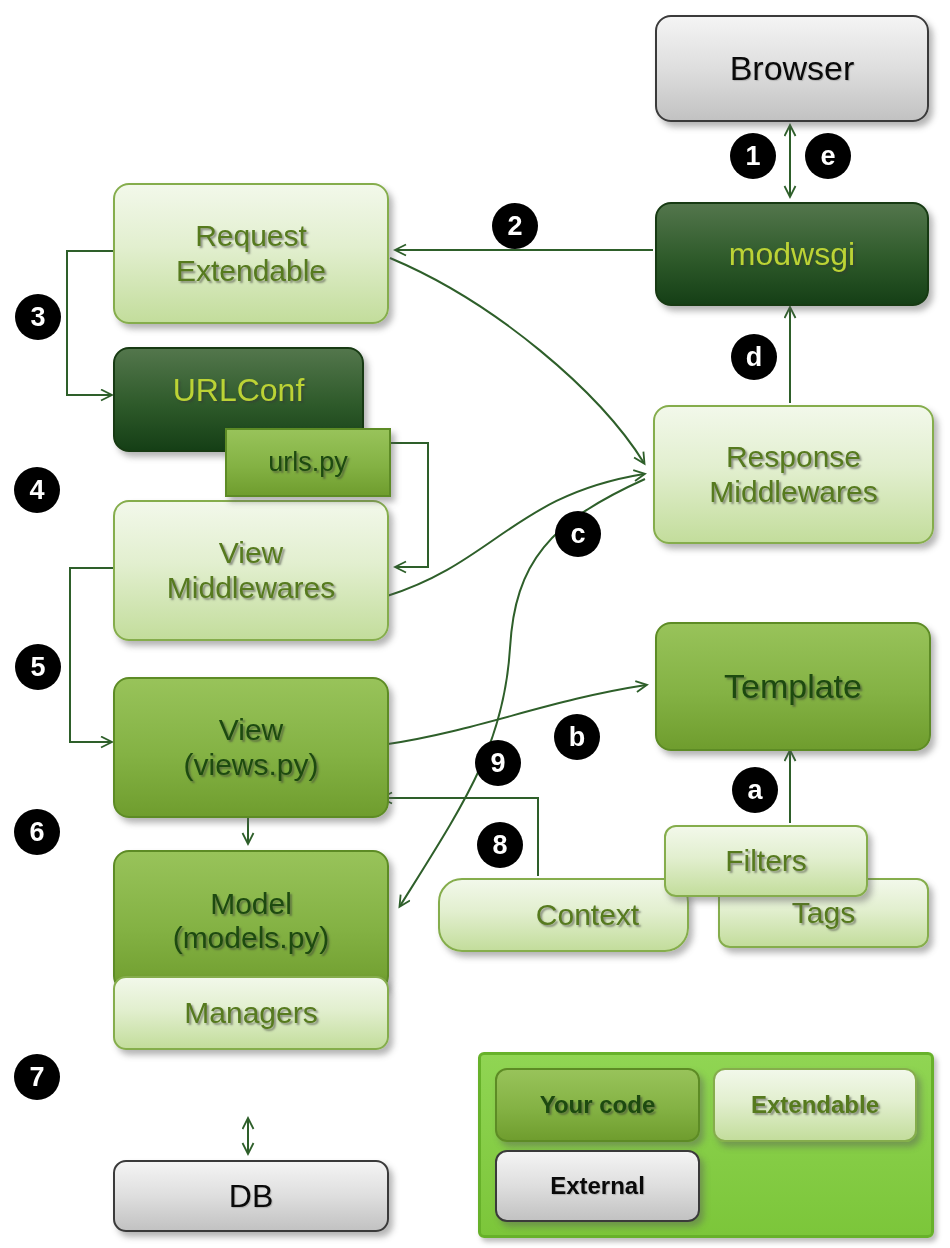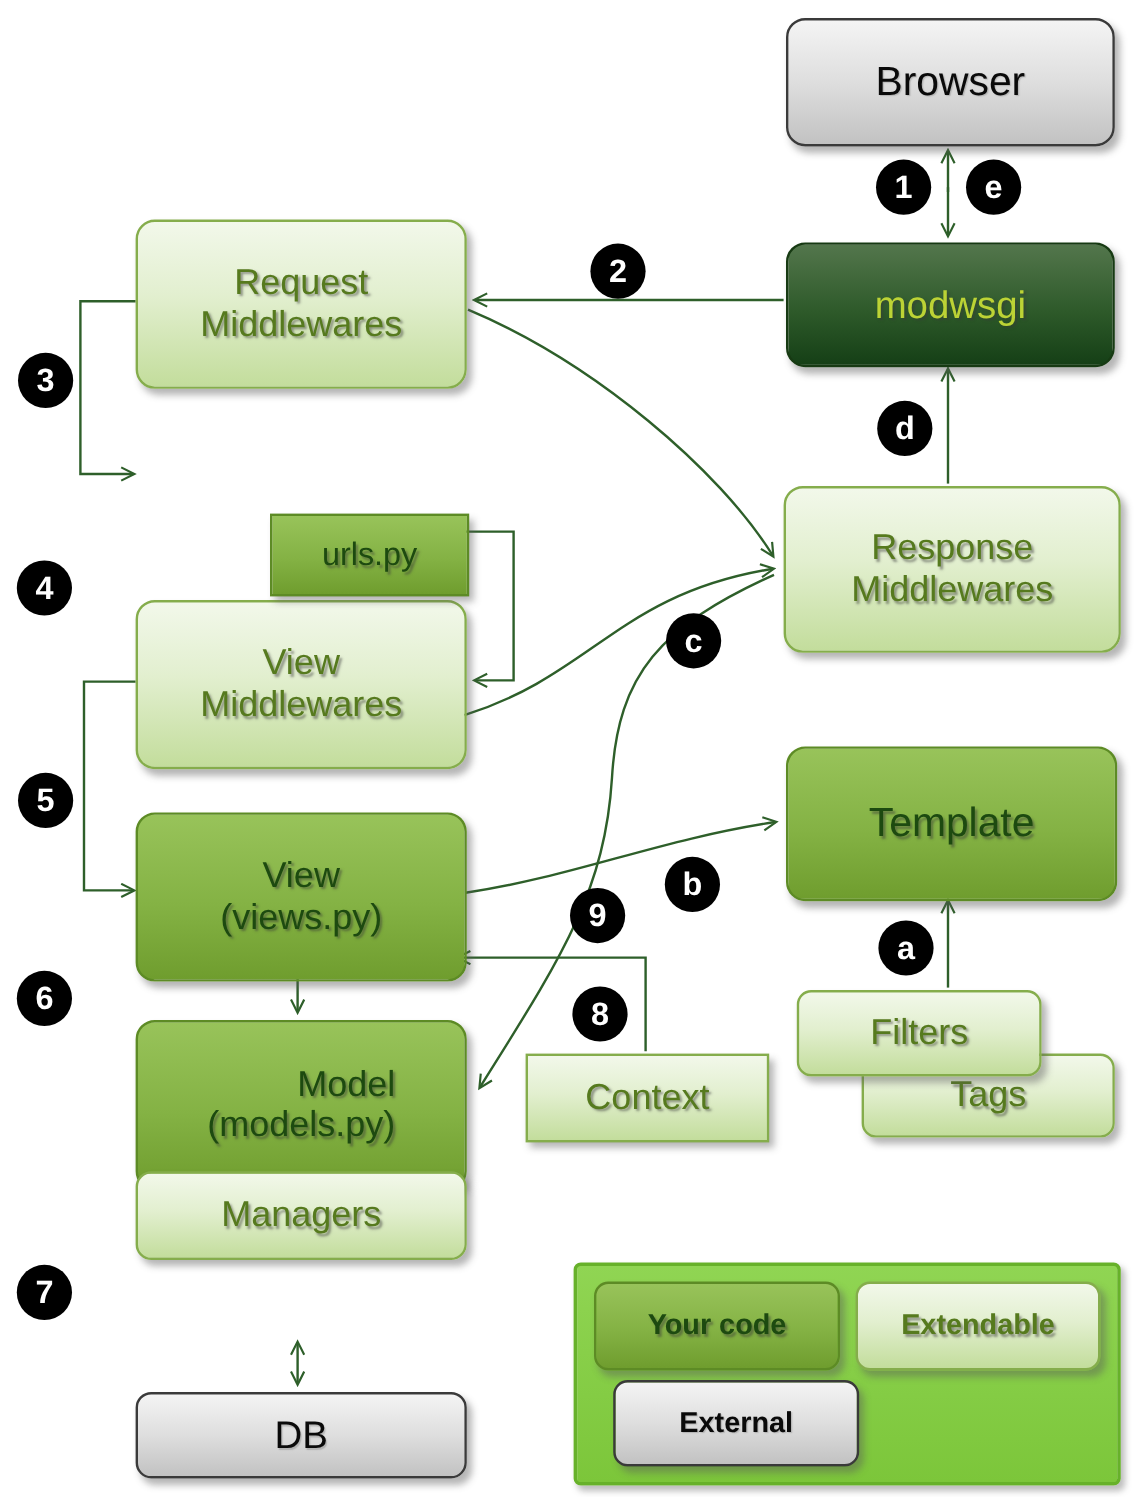--- a/index.html
+++ b/index.html
@@ -93,39 +93,42 @@
   <div class="node gray f34" style="left:655px;top:15px;width:270px;height:103px;">
     <span class="lbl">Browser</span>
   </div>
 
   <div class="node dark f32" style="left:655px;top:202px;width:270px;height:100px;">
     <span class="lbl">modwsgi</span>
   </div>
 
   <div class="node light f30" style="left:113px;top:183px;width:272px;height:137px;">
     <span class="lbl">Request
-Middlewares</span>
-  </div>
-
+Extendable</span>
+  </div>
+
+  <div class="node dark f32" style="left:113px;top:347px;width:247px;height:101px;">
+    <span class="lbl" style="margin-top:-18px;">URLConf</span>
+  </div>
 
   <div class="node medium f27" style="left:225px;top:428px;width:162px;height:65px;border-radius:0;z-index:5;">
     <span class="lbl">urls.py</span>
   </div>
 
   <div class="node light f30" style="left:113px;top:500px;width:272px;height:137px;">
     <span class="lbl">View
 Middlewares</span>
   </div>
 
   <div class="node medium f30" style="left:113px;top:677px;width:272px;height:137px;">
     <span class="lbl">View
 (views.py)</span>
   </div>
 
-  <div class="node medium f30" style="left:113px;top:850px;width:272px;height:138px;text-align:right;">
+  <div class="node medium f30" style="left:113px;top:850px;width:272px;height:138px;">
     <span class="lbl">Model
 (models.py)</span>
   </div>
 
   <div class="node light f30" style="left:113px;top:976px;width:272px;height:70px;border-radius:13px;">
     <span class="lbl">Managers</span>
   </div>
 
   <div class="node gray f32" style="left:113px;top:1160px;width:272px;height:68px;border-radius:13px;">
     <span class="lbl">DB</span>
@@ -141,32 +144,32 @@
   </div>
 
   <div class="node light f30" style="left:718px;top:878px;width:207px;height:66px;border-radius:12px;z-index:4;">
     <span class="lbl">Tags</span>
   </div>
 
   <div class="node light f30" style="left:664px;top:825px;width:200px;height:68px;border-radius:12px;z-index:6;">
     <span class="lbl">Filters</span>
   </div>
 
-  <div class="node light f30" style="left:438px;top:878px;width:199px;height:70px;border-radius:0;">
+  <div class="node light f30" style="left:438px;top:878px;width:199px;height:70px;border-radius:24px;padding-left:48px;">
     <span class="lbl">Context</span>
   </div>
 
   <div class="node lime" style="left:478px;top:1052px;width:450px;height:180px;">
     <div class="node medium f24" style="left:14px;top:13px;width:201px;height:70px;border-radius:12px;">
       <span class="lbl">Your code</span>
     </div>
     <div class="node light f24" style="left:232px;top:13px;width:200px;height:70px;border-radius:12px;">
       <span class="lbl">Extendable</span>
     </div>
-    <div class="node gray f24" style="left:30px;top:95px;width:201px;height:68px;border-radius:12px;text-align:right;">
+    <div class="node gray f24" style="left:14px;top:95px;width:201px;height:68px;border-radius:12px;text-align:right;">
       <span class="lbl">External</span>
     </div>
   </div>
 
   <div class="marker" style="left:730px;top:133px;">
       <span>1</span>
     </div>
   <div class="marker" style="left:805px;top:133px;">
       <span>e</span>
     </div>

